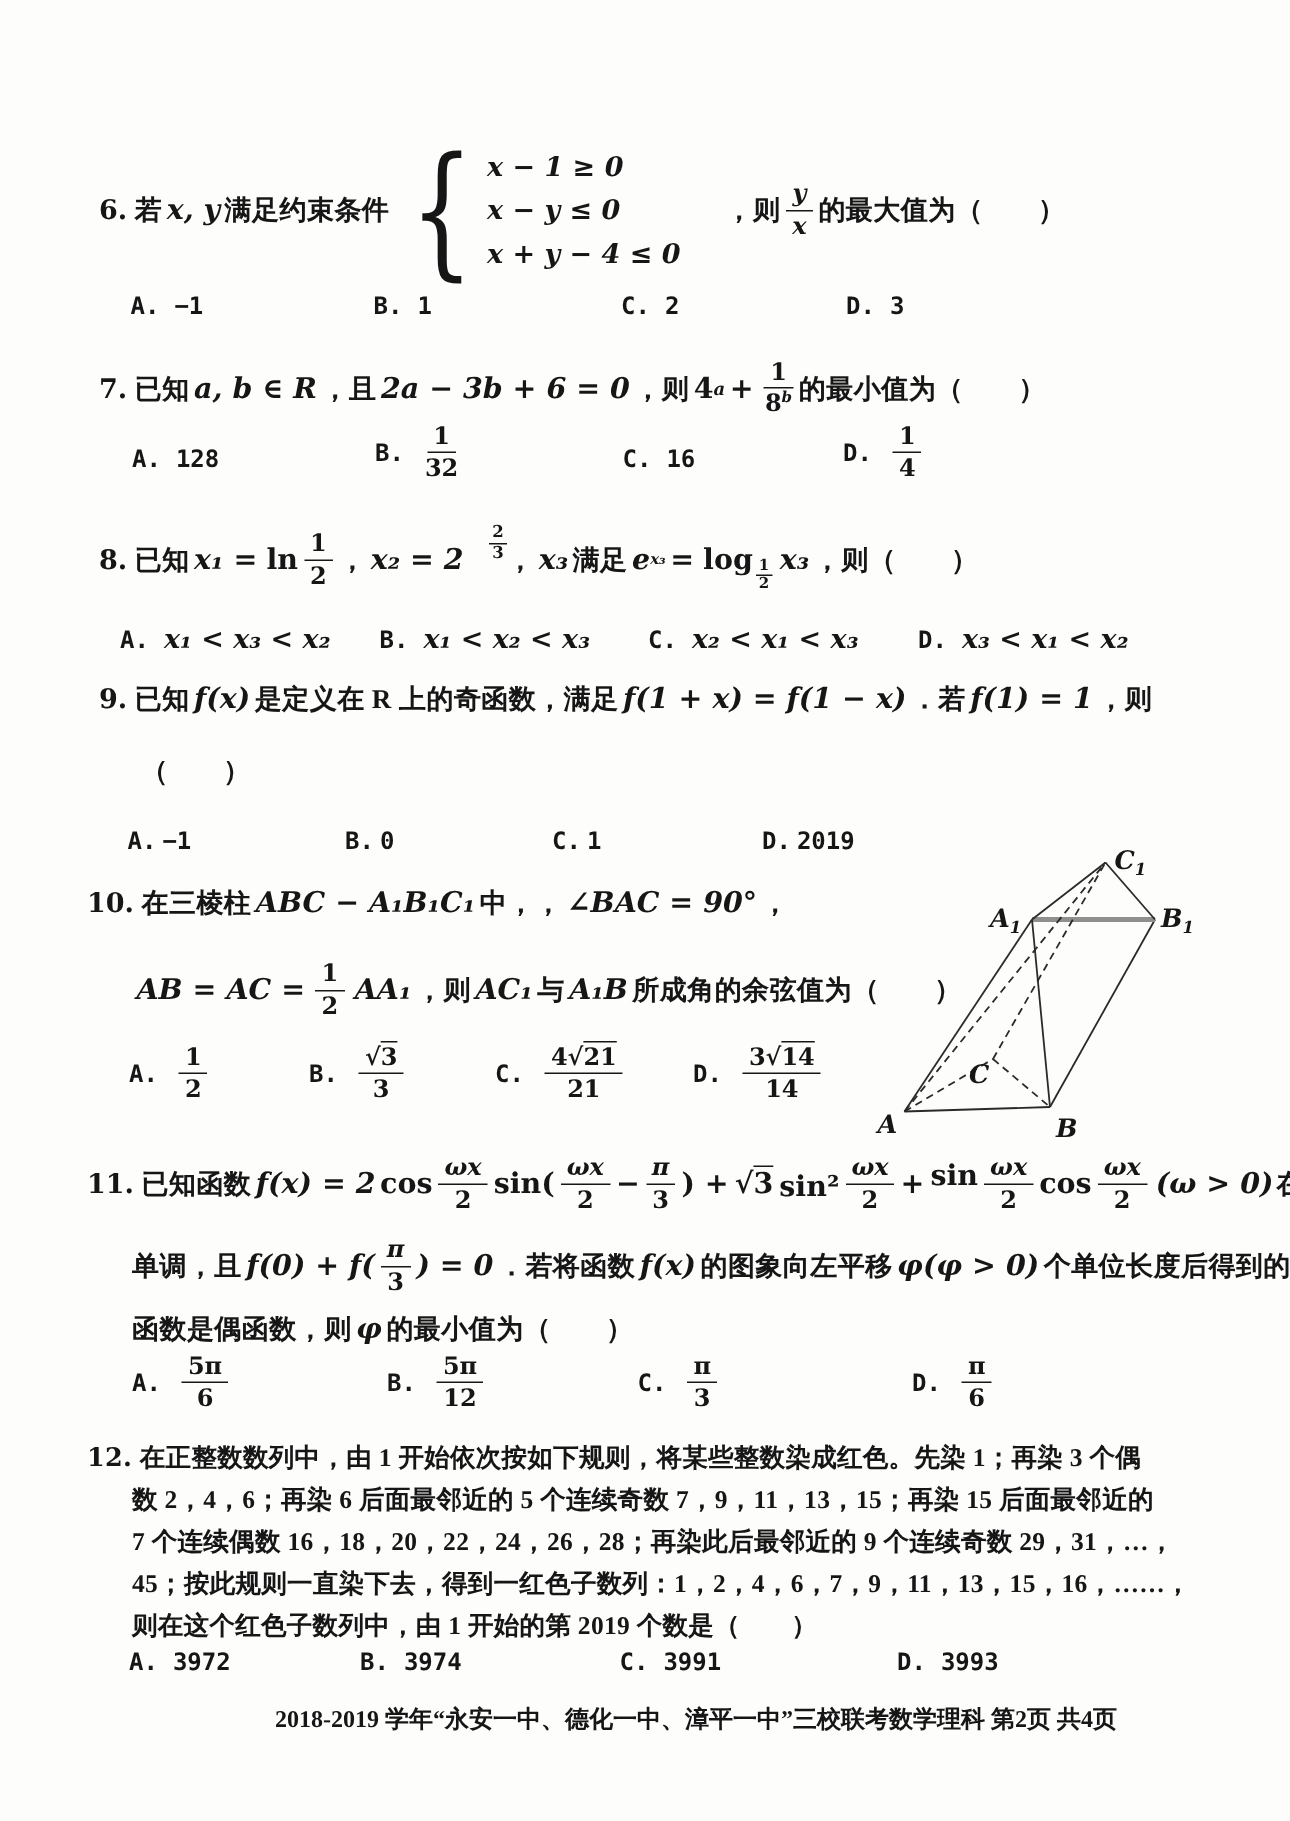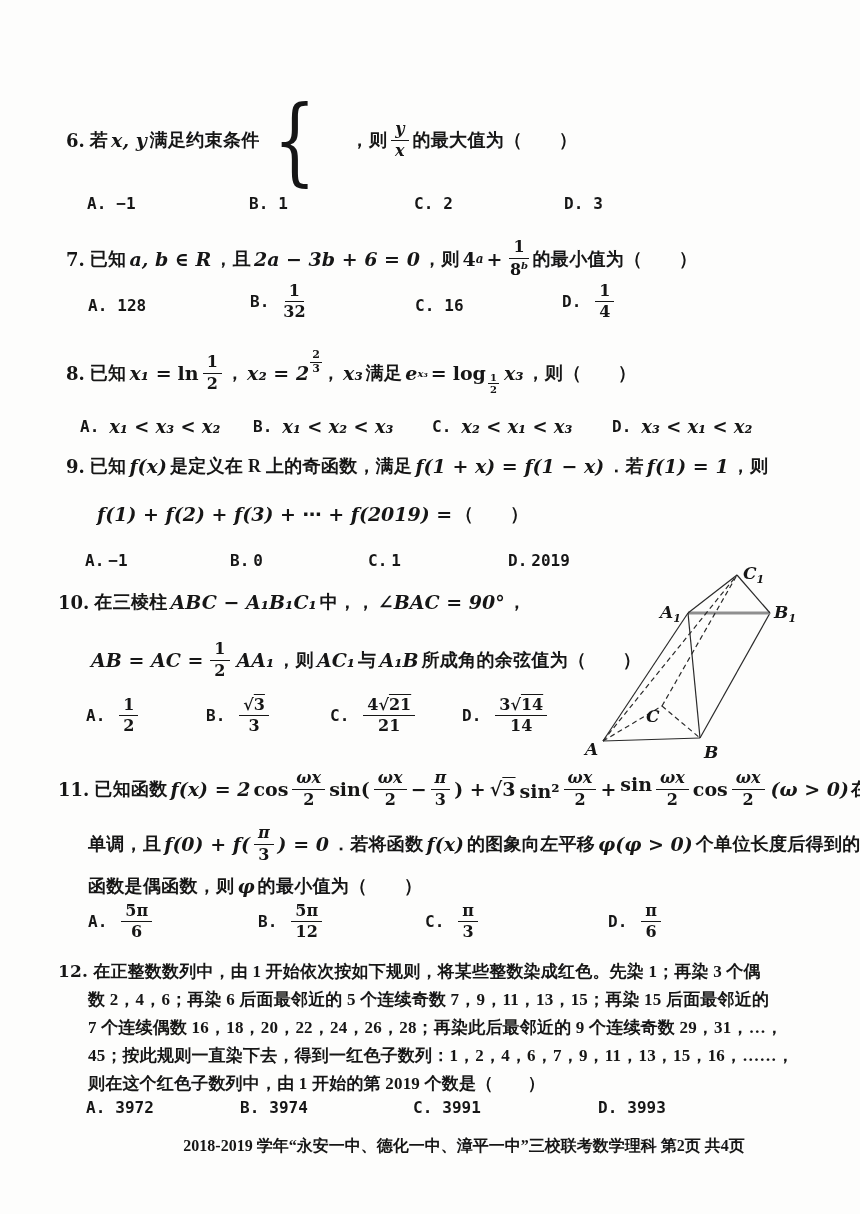--- a/index.html
+++ b/index.html
@@ -49,20 +49,25 @@
 <body>
 
 <div class="page">
 
   <div class="row" style="left:66px; top:86px; height:108px;">
     <span class="qno">6.</span>
     <span class="cn">若</span>
     <span class="it">x, y</span>
     <span class="cn">满足约束条件</span>
     <span class="brace">{</span>
+    <span class="sys">
+      <span class="cst">x − 1 ≥ 0</span>
+      <span class="cst">x − y ≤ 0</span>
+      <span class="cst">x + y − 4 ≤ 0</span>
+    </span>
     <span class="cn" style="margin-left:26px;">，则</span>
     <span class="frac itf">
       <span class="num">y</span>
       <span class="den">x</span>
     </span>
     <span class="cn">的最大值为（　　）</span>
   </div>
   <div class="optrow" style="top:194px; height:26px;">
     <span class="opt" style="left:87px">
         <span class="optlabel">A.</span>
@@ -126,21 +131,21 @@
   <div class="row" style="left:66px; top:340px; height:66px;">
     <span class="qno">8.</span>
     <span class="cn">已知</span>
     <span class="it">x₁ =</span>
     <span class="fn" style="margin-right:0">ln</span>
     <span class="frac">
       <span class="num">1</span>
       <span class="den">2</span>
     </span>
     <span class="cn">，</span>
-    <span class="it" style="margin-right:0">x₂ = 2</span>
+    <span class="it" style="margin-right:16px">x₂ = 2</span>
     <span class="supfrac">
       <span class="num">2</span>
       <span>3</span>
     </span>
     <span class="cn">，</span>
     <span class="it">x₃</span>
     <span class="cn">满足</span>
     <span class="it" style="margin-right:0">e</span>
       <sup class="s2">x₃</sup>
     <span class="fn">=</span>
@@ -175,21 +180,20 @@
     <span class="qno">9.</span>
     <span class="cn">已知</span>
     <span class="it">f(x)</span>
     <span class="cn">是定义在 R 上的奇函数，满足</span>
     <span class="it">f(1 + x) = f(1 − x)</span>
     <span class="cn">．若</span>
     <span class="it">f(1) = 1</span>
     <span class="cn">，则</span>
   </div>
   <div class="row" style="left:94px; top:498px; height:32px;">
-    <span class="it">f(1) + f(2) + f(3) + ⋯ + f(2019) =</span>
     <span class="cn">（　　）</span>
   </div>
   <div class="optrow" style="top:551px; height:26px;">
     <span class="opt" style="left:85px">
         <span class="optlabel" style="margin-right:4px">A.</span>
         <span class="optval">−1</span>
       </span>
     <span class="opt" style="left:230px">
         <span class="optlabel" style="margin-right:4px">B.</span>
         <span class="optval">0</span>

